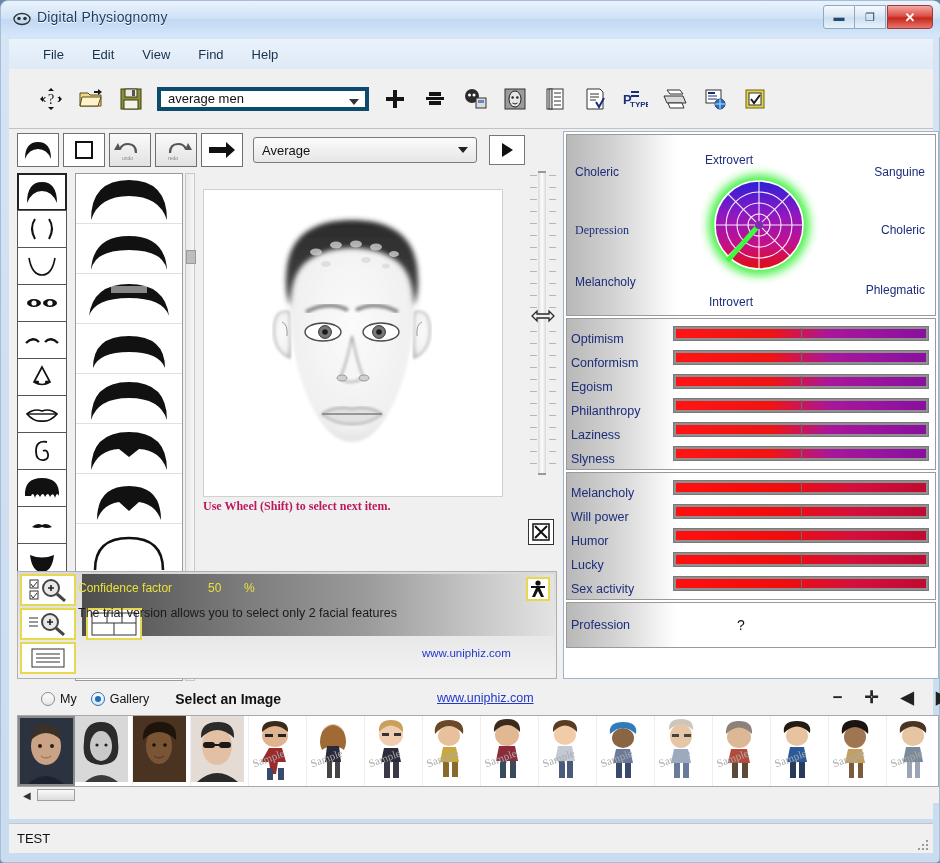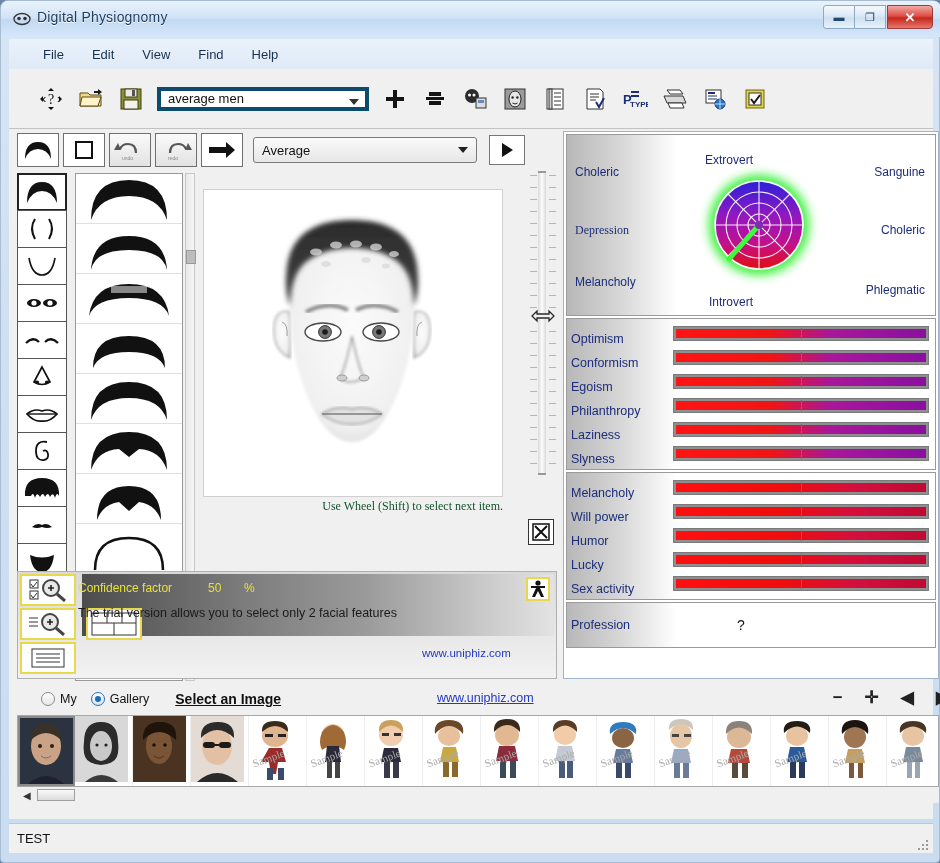--- a/index.html
+++ b/index.html
@@ -126,22 +126,22 @@
   }
   .thumbscroll .knob{
     position:absolute;left:0;top:76px;width:8px;height:12px;background:#bdbdbd;border:1px solid #9a9a9a;
   }
   
   .portrait{
     position:absolute;left:186px;top:58px;width:300px;height:308px;
     background:#fff;border:1px solid #d0d0d0;box-sizing:border-box;overflow:hidden;
   }
   .hintline{
-    position:absolute;left:186px;top:368px;width:300px;text-align:right;
-    font-size:12px;color:#14532d;font-family:"Liberation Serif",serif;font-weight:normal;
+    position:absolute;left:186px;top:368px;width:300px;text-align:left;
+    font-size:12px;color:#be185d;font-family:"Liberation Serif",serif;font-weight:bold;
   }
   .vslider{
     position:absolute;left:512px;top:40px;width:28px;height:300px;
   }
   .vslider .track{
     position:absolute;left:9px;top:0;width:8px;height:300px;
     background:linear-gradient(90deg,#d9d9d9,#fdfdfd,#d9d9d9);
     border-top:2px solid #999;border-bottom:2px solid #999;
   }
   .vslider .ticks{position:absolute;left:0;top:4px;width:28px;height:292px;}
@@ -238,21 +238,21 @@
   .radio{display:flex;align-items:center;margin-right:14px;font-size:12.5px;color:#111;}
   .radio .dot{
     width:12px;height:12px;border-radius:50%;border:1px solid #8b8b8b;
     background:linear-gradient(180deg,#fdfdfd,#e6e6e6);margin-right:5px;position:relative;
   }
   .radio.on .dot{border-color:#2b6fb0;background:linear-gradient(180deg,#ffffff,#cfe6f8);}
   .radio.on .dot::after{
     content:"";position:absolute;left:3px;top:3px;width:6px;height:6px;border-radius:50%;
     background:#1f6db5;
   }
-  .galtitle{font-size:14px;font-weight:bold;color:#111;margin-left:12px;text-decoration:underline;}
+  .galtitle{font-size:14px;font-weight:bold;color:#111;margin-left:12px;}
   .galurl{position:absolute;left:420px;top:6px;font-size:12.5px;color:#2338c8;text-decoration:underline;}
   .galnav{position:absolute;right:4px;top:2px;display:flex;align-items:center;gap:22px;}
   .galnav span{font-size:17px;color:#222;font-weight:bold;cursor:default;}
   .strip{
     position:absolute;left:0;top:30px;width:922px;height:72px;
     background:#fff;border:1px solid #a8a8a8;box-sizing:border-box;overflow:hidden;
     display:flex;
   }
   .cell{
     width:57px;height:70px;border-right:1px solid #eee;position:relative;flex:0 0 auto;

